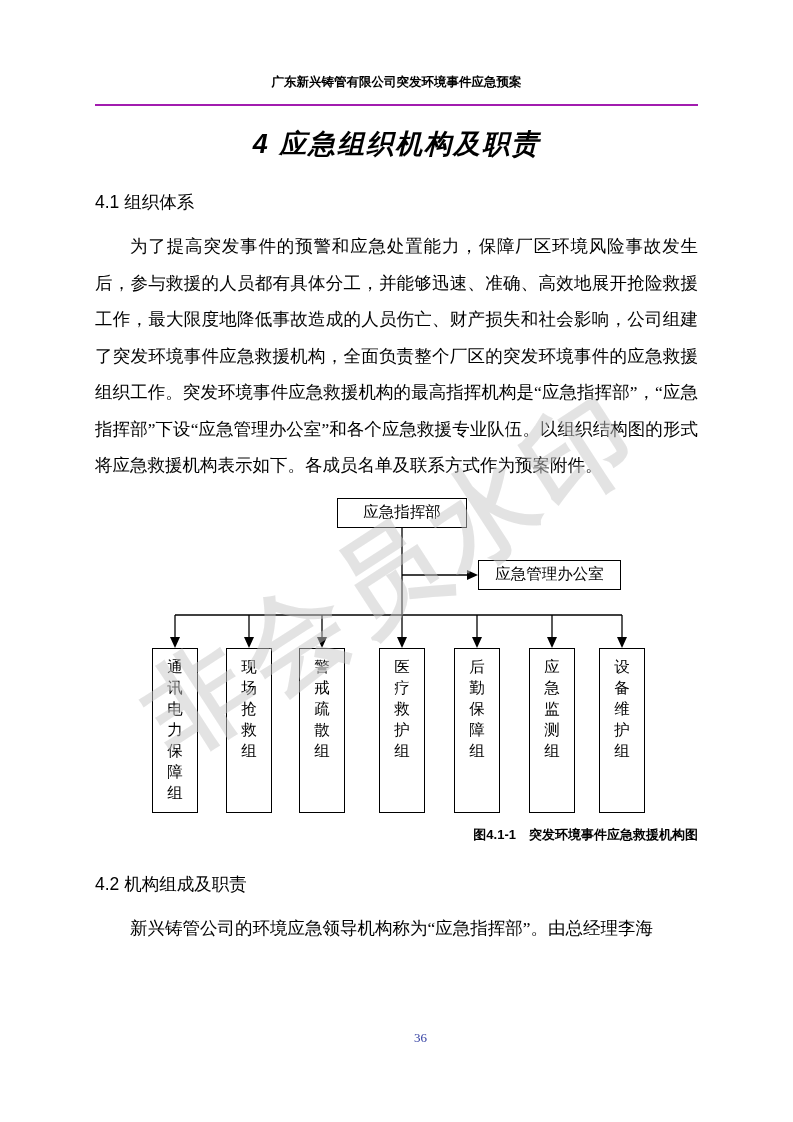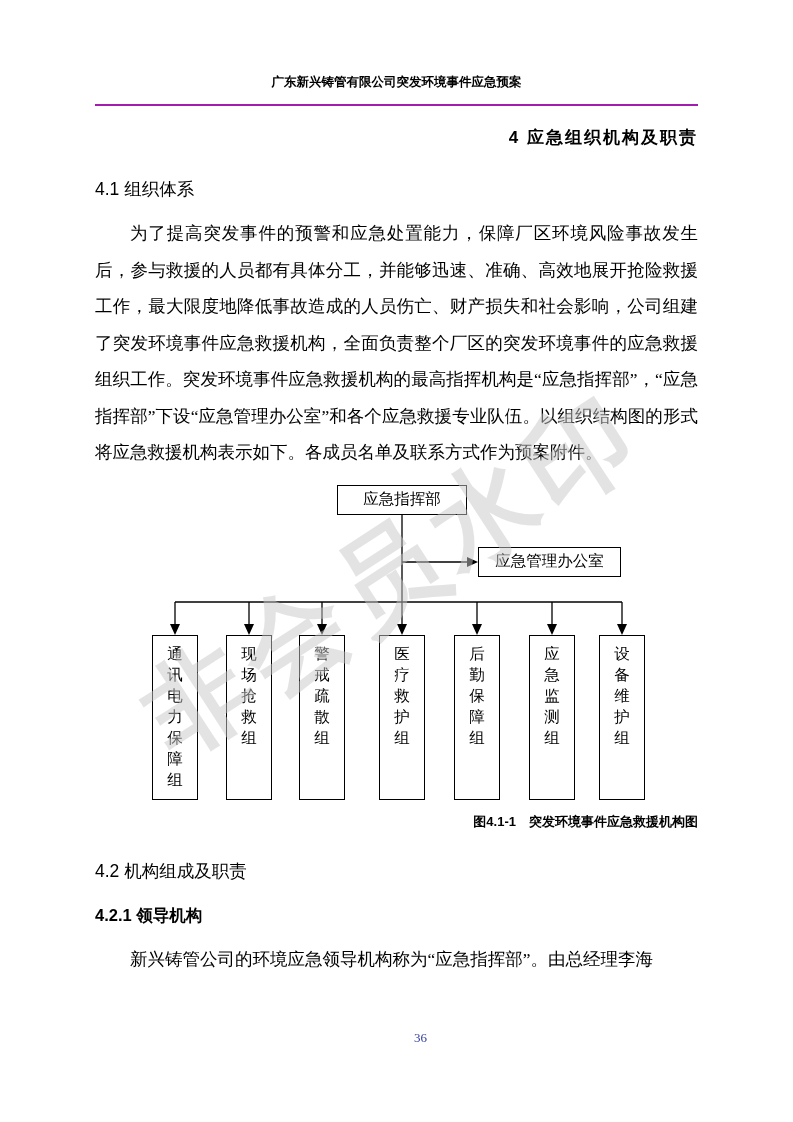--- a/index.html
+++ b/index.html
@@ -14,24 +14,25 @@
   .doc-header {
     position:absolute; top:74px; left:95px; width:603px;
     text-align:center;
     font-size:12.5px; font-weight:bold;
     padding-bottom:13px;
     border-bottom:2px solid #a21caf;
   }
   .main { position:absolute; top:96px; left:95px; width:603px; }
   .chapter-title {
     margin:30px 0 0 0;
-    text-align:right;
+    text-align:center;
     font-family:"Liberation Sans","DejaVu Sans",sans-serif;
-    font-size:17px; font-weight:bold;
+    font-size:27px; font-weight:bold;
     letter-spacing:2px;
+    font-style:italic;
   }
   .h-sect {
     margin:28px 0 0 0;
     font-family:"Liberation Sans","DejaVu Sans",sans-serif;
     font-size:17.5px; font-weight:normal;
   }
   .h-subsect {
     margin:22px 0 0 0;
     font-family:"Liberation Sans","DejaVu Sans",sans-serif;
     font-size:16.5px; font-weight:bold;
@@ -175,21 +176,20 @@
 维
 护
 组</div>
         </div>
     </div>
 
     <div class="fig-caption">图4.1-1　突发环境事件应急救援机构图</div>
 
     <h2 class="h-sect">4.2 机构组成及职责</h2>
 
-    <h3 class="h-subsect">4.2.1 领导机构</h3>
 
     <p class="body-p">新兴铸管公司的环境应急领导机构称为“应急指挥部”。由总经理李海</p>
 
   </div>
 
   <div class="page-number" style="color: rgb(46, 59, 160); margin-left: 24px;">36</div>
 
 </div>
 
 </body></html>

